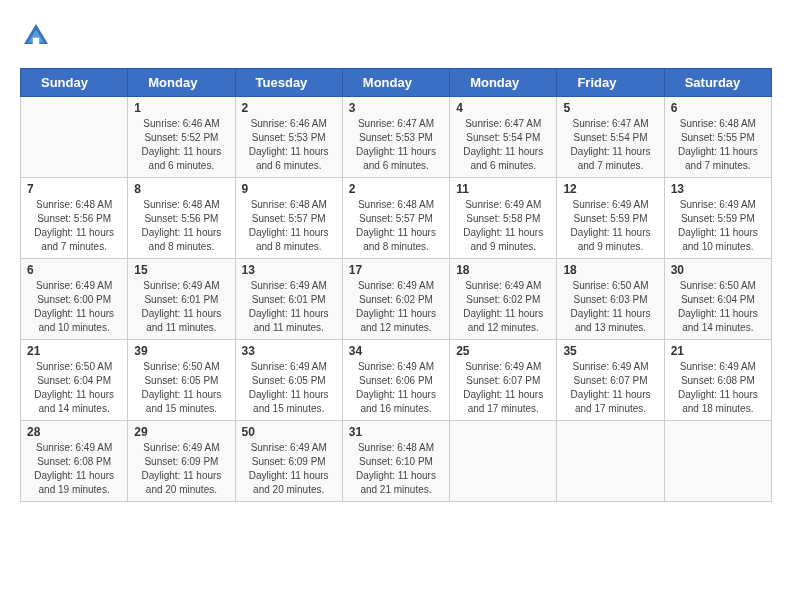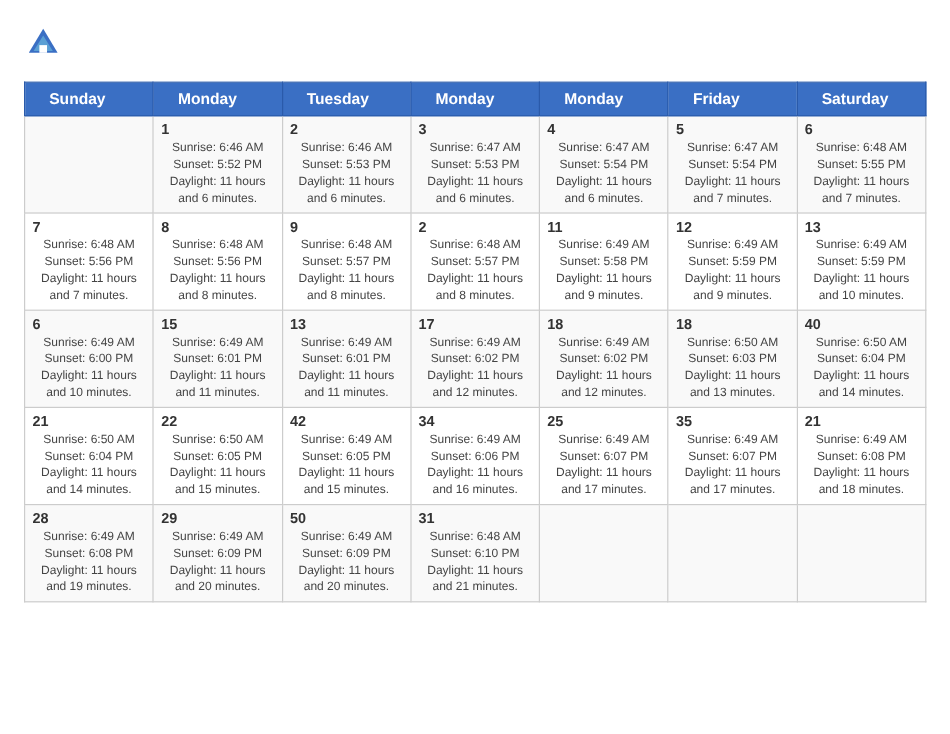--- a/index.html
+++ b/index.html
@@ -242,41 +242,41 @@
 Sunset: 6:02 PM
 Daylight: 11 hours and 12 minutes.</div>
         </td>
         <td>
           <span class="day-number">18</span>
           <div class="day-info" style="white-space: pre-line;">Sunrise: 6:50 AM
 Sunset: 6:03 PM
 Daylight: 11 hours and 13 minutes.</div>
         </td>
         <td>
-          <span class="day-number">40</span>
+          <span class="day-number">30</span>
           <div class="day-info" style="white-space: pre-line;">Sunrise: 6:50 AM
 Sunset: 6:04 PM
 Daylight: 11 hours and 14 minutes.</div>
         </td>
       </tr>
       <tr>
         <td>
           <span class="day-number">21</span>
           <div class="day-info" style="white-space: pre-line;">Sunrise: 6:50 AM
 Sunset: 6:04 PM
 Daylight: 11 hours and 14 minutes.</div>
         </td>
         <td>
-          <span class="day-number">22</span>
+          <span class="day-number">39</span>
           <div class="day-info" style="white-space: pre-line;">Sunrise: 6:50 AM
 Sunset: 6:05 PM
 Daylight: 11 hours and 15 minutes.</div>
         </td>
         <td>
-          <span class="day-number">42</span>
+          <span class="day-number">33</span>
           <div class="day-info" style="white-space: pre-line;">Sunrise: 6:49 AM
 Sunset: 6:05 PM
 Daylight: 11 hours and 15 minutes.</div>
         </td>
         <td>
           <span class="day-number">34</span>
           <div class="day-info" style="white-space: pre-line;">Sunrise: 6:49 AM
 Sunset: 6:06 PM
 Daylight: 11 hours and 16 minutes.</div>
         </td>

